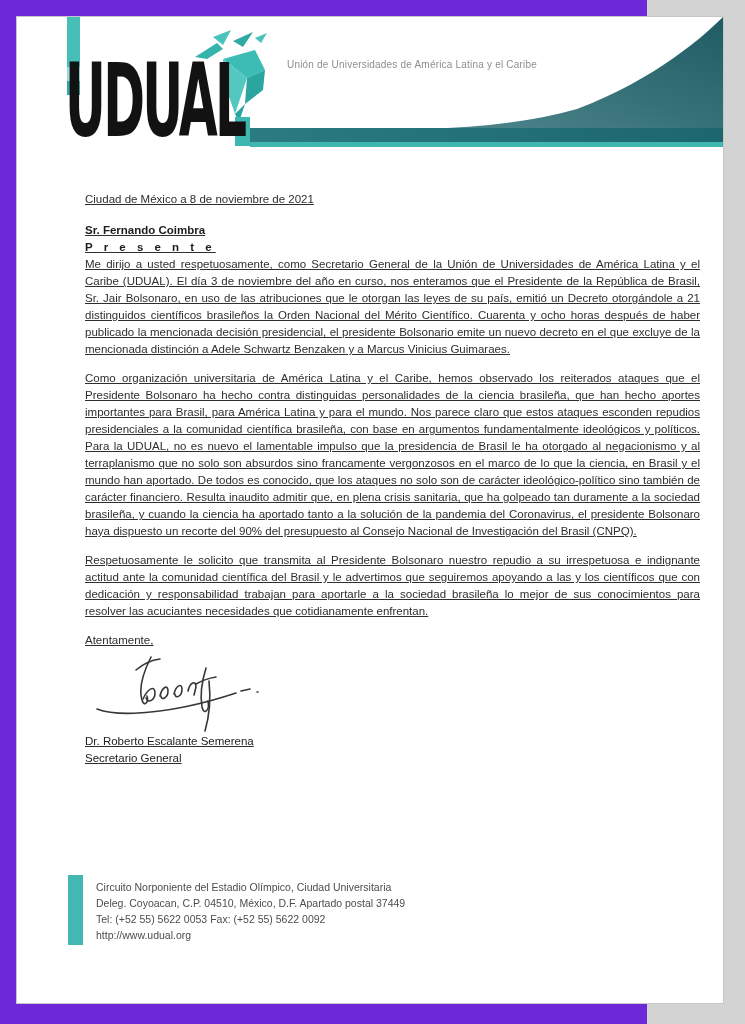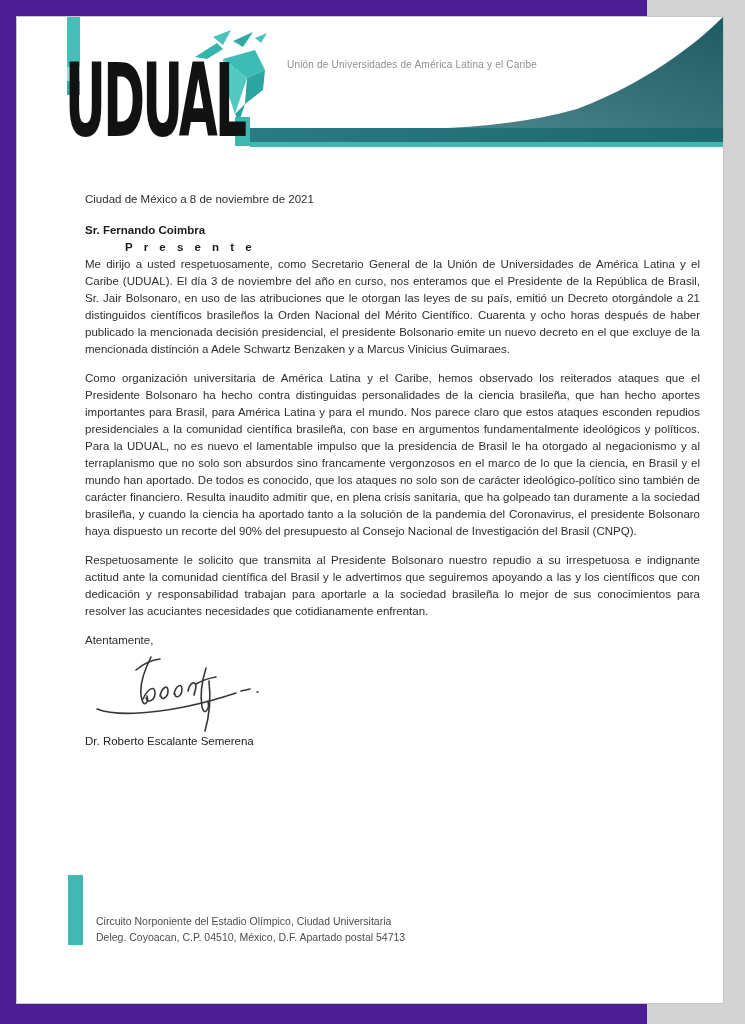--- a/index.html
+++ b/index.html
@@ -5,21 +5,21 @@
   * { margin: 0; padding: 0; box-sizing: border-box; }
   html, body {
     width: 745px; height: 1024px;
     background: #d3d3d3;
     font-family: "Liberation Sans", sans-serif;
     overflow: hidden;
   }
   .scan-frame {
     position: relative;
     width: 647px; height: 1024px;
-    background: #4c1d95;
+    background: #6d28d9;
   }
   .page {
     position: absolute;
     left: 17px; top: 17px;
     width: 706px; height: 986px;
     background: #ffffff;
     box-shadow: 0 0 0 1px #c6c6c6;
     overflow: hidden;
   }
 
@@ -55,30 +55,31 @@
   }
 
   
   .letter {
     position: absolute;
     left: 68px; top: 174px;
     width: 615px;
     font-size: 11.5px;
     line-height: 17px;
     color: #2e2e2e;
+    text-decoration: underline;
   }
   .date-line { margin-bottom: 14px; }
   .recipient-row {
     display: flex;
     justify-content: space-between;
     align-items: flex-start;
   }
   .bold { font-weight: bold; color: #1c1c1c; }
   .ref-number { padding-right: 118px; }
-  .presente { letter-spacing: 4px; margin-left: 40px; }
+  .presente { letter-spacing: 4px; }
   .salutation { margin-top: 13px; margin-bottom: 12px; }
   .para {
     text-align: justify;
     margin-bottom: 12px;
   }
   .closing { margin-top: 10px; }
 
   .signature-wrap {
     position: relative;
     height: 80px;
@@ -88,21 +89,21 @@
   .signature-wrap svg { position: absolute; left: 4px; top: 0; }
 
   .signer-name { font-weight: normal; color: #222; }
   .signer-title { color: #222; }
 
   
   .footer {
     position: absolute;
     left: 40px; top: 858px;
     display: flex;
-    align-items: flex-end;
+    align-items: center;
     padding-left: 11px;
   }
   .footer-bar {
     width: 15px; height: 70px;
     background: #41b8b2;
     margin-right: 13px;
     flex: none;
   }
   .footer-lines {
     font-size: 10.5px;
@@ -186,24 +187,27 @@
           <path d="M 99,40 C 101,31 107,29 107,36 L 105,44"></path>
           <path d="M 117,17 C 113,30 111,45 113,56 C 115,65 121,59 119,50"></path>
           <path d="M 107,33 C 114,29 121,27 127,26"></path>
           <path d="M 120,30 C 122,48 120,66 116,80"></path>
           <path d="M 152,40 L 161,38"></path>
           <path d="M 168,41 L 169,41"></path>
         </svg>
       </div>
 
       <div class="signer-name">Dr. Roberto Escalante Semerena</div>
+      <div class="signer-title">Secretario General</div>
     </div>
 
     <div class="footer">
       <div class="footer-bar"></div>
       <div class="footer-lines">
         <div>Circuito Norponiente del Estadio Olímpico, Ciudad Universitaria</div>
-        <div>Deleg. Coyoacan, C.P. 04510, México, D.F. Apartado postal 54713</div>
+        <div>Deleg. Coyoacan, C.P. 04510, México, D.F. Apartado postal 37449</div>
+        <div>Tel: (+52 55) 5622 0053 Fax: (+52 55) 5622 0092</div>
+        <div>http://www.udual.org</div>
       </div>
     </div>
 
   </div>
 </div>
 
 </body></html>

